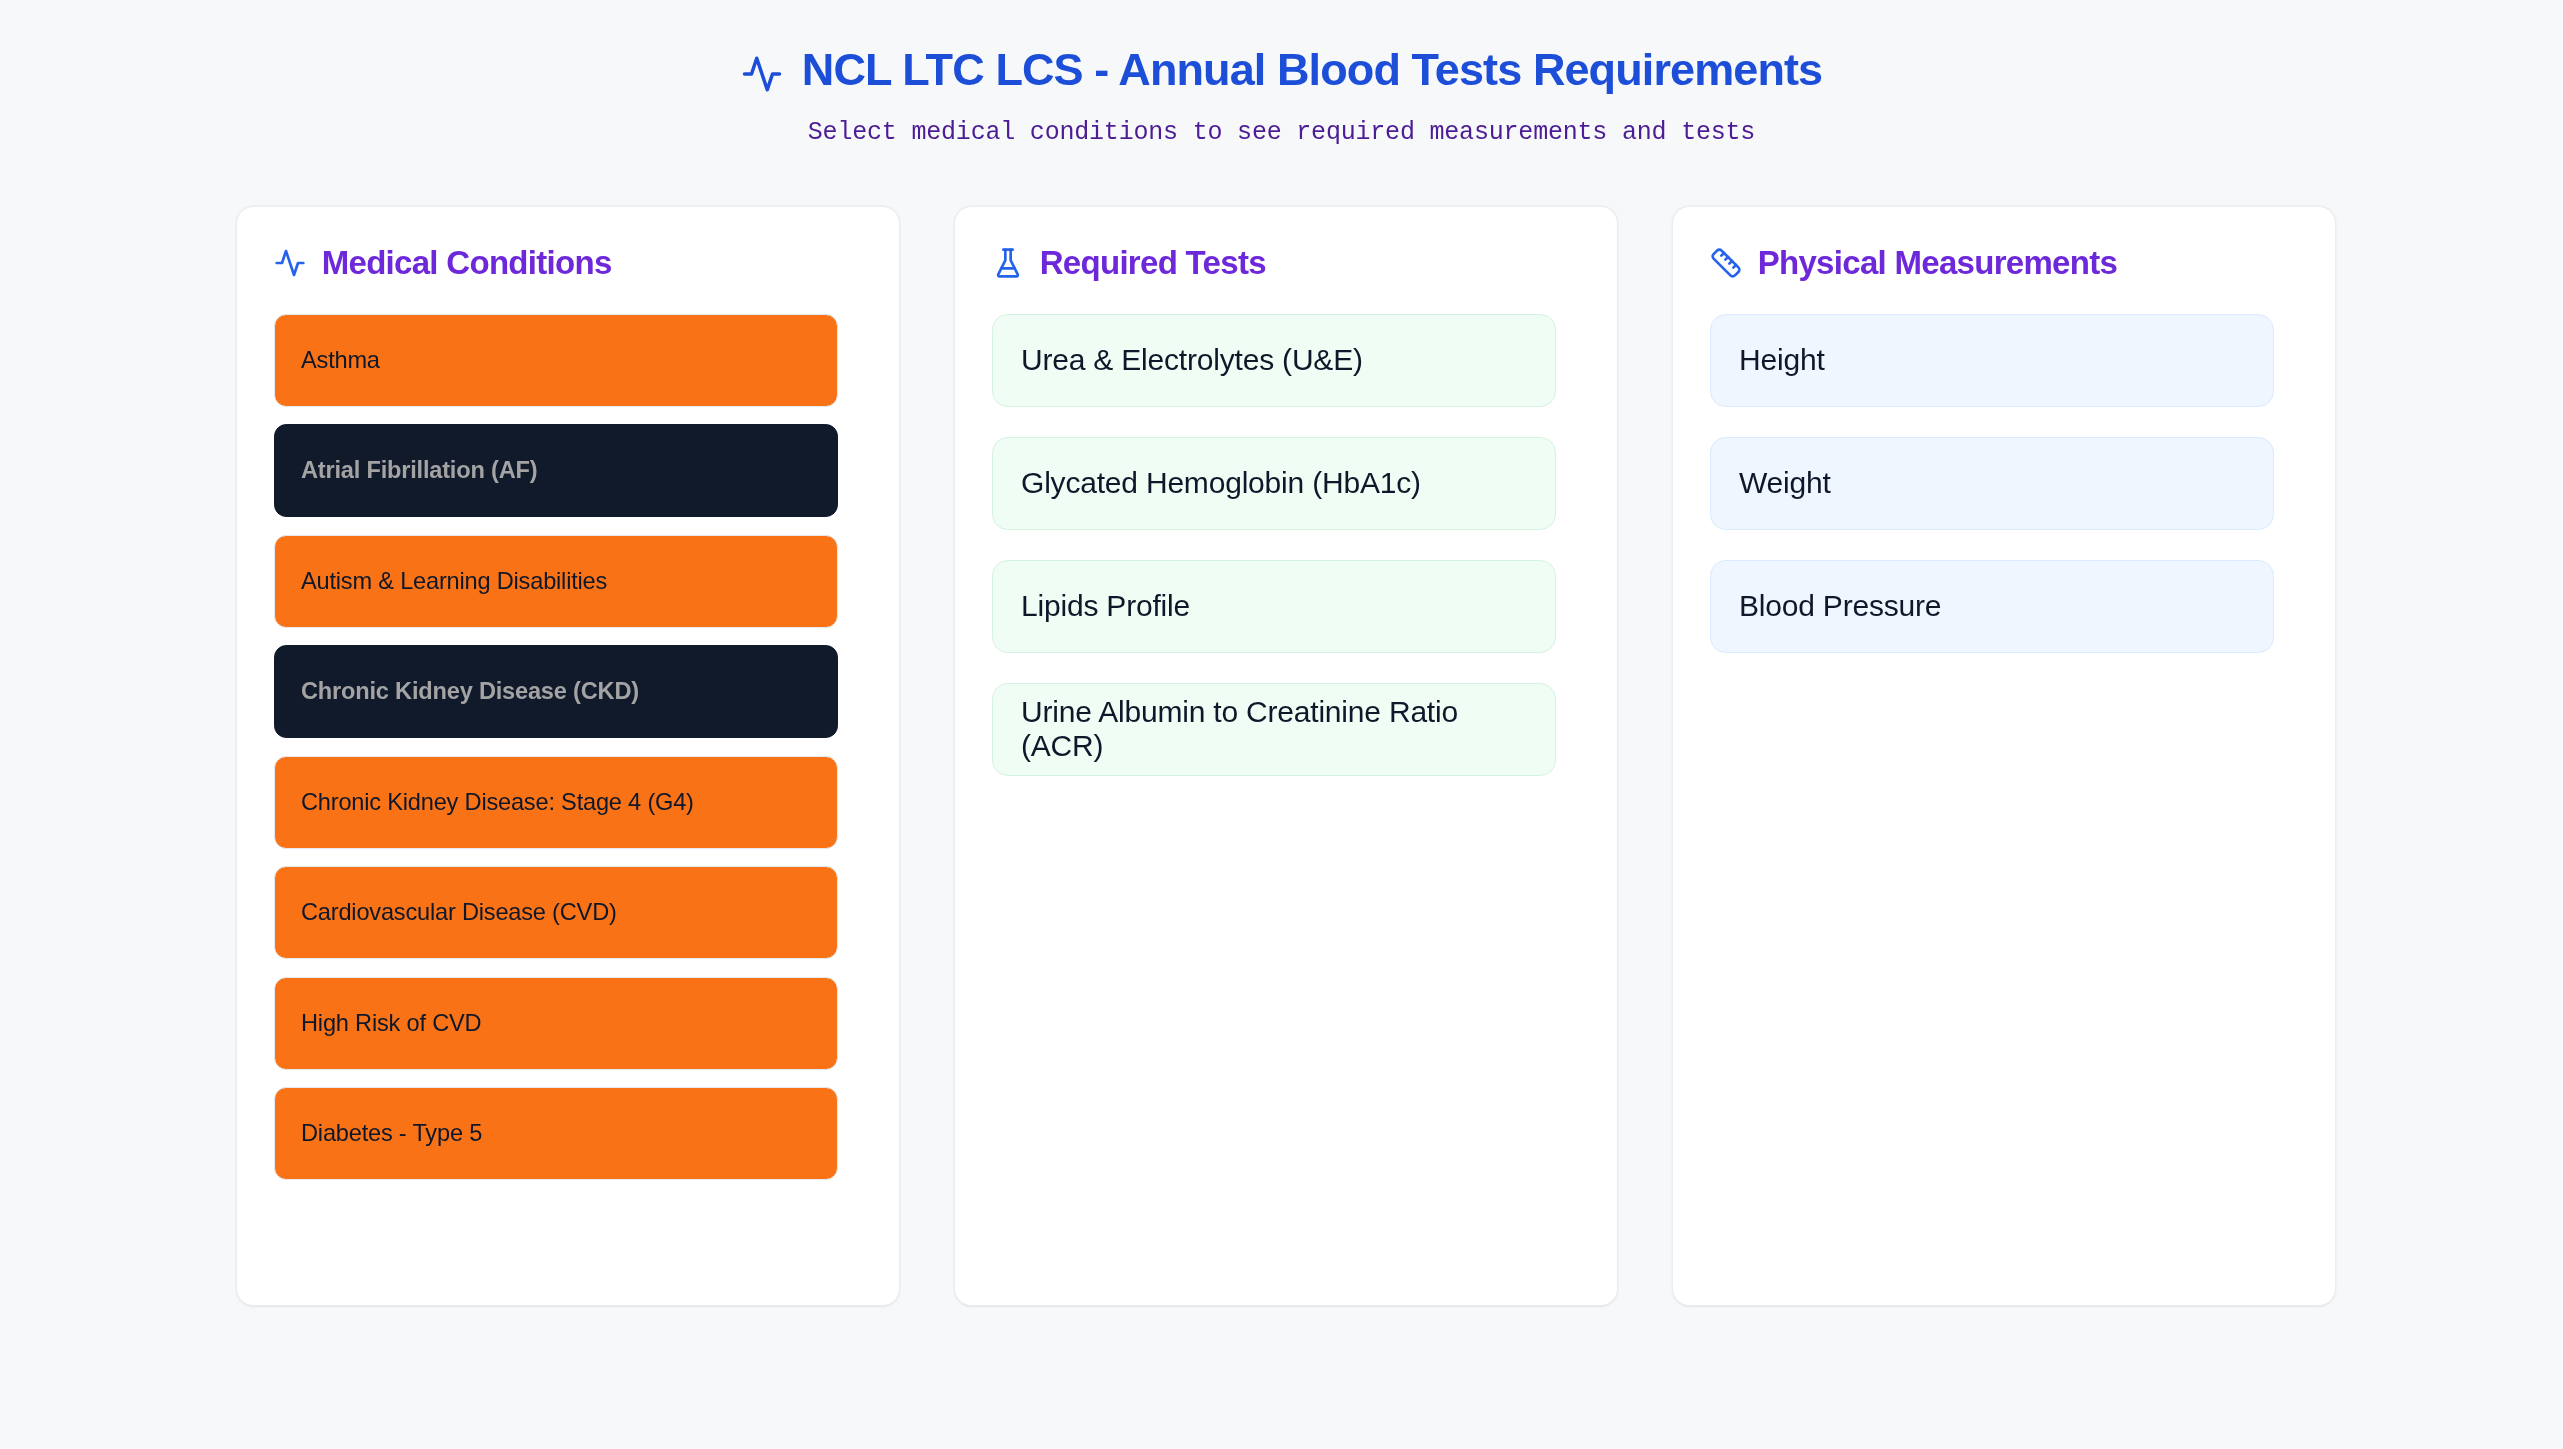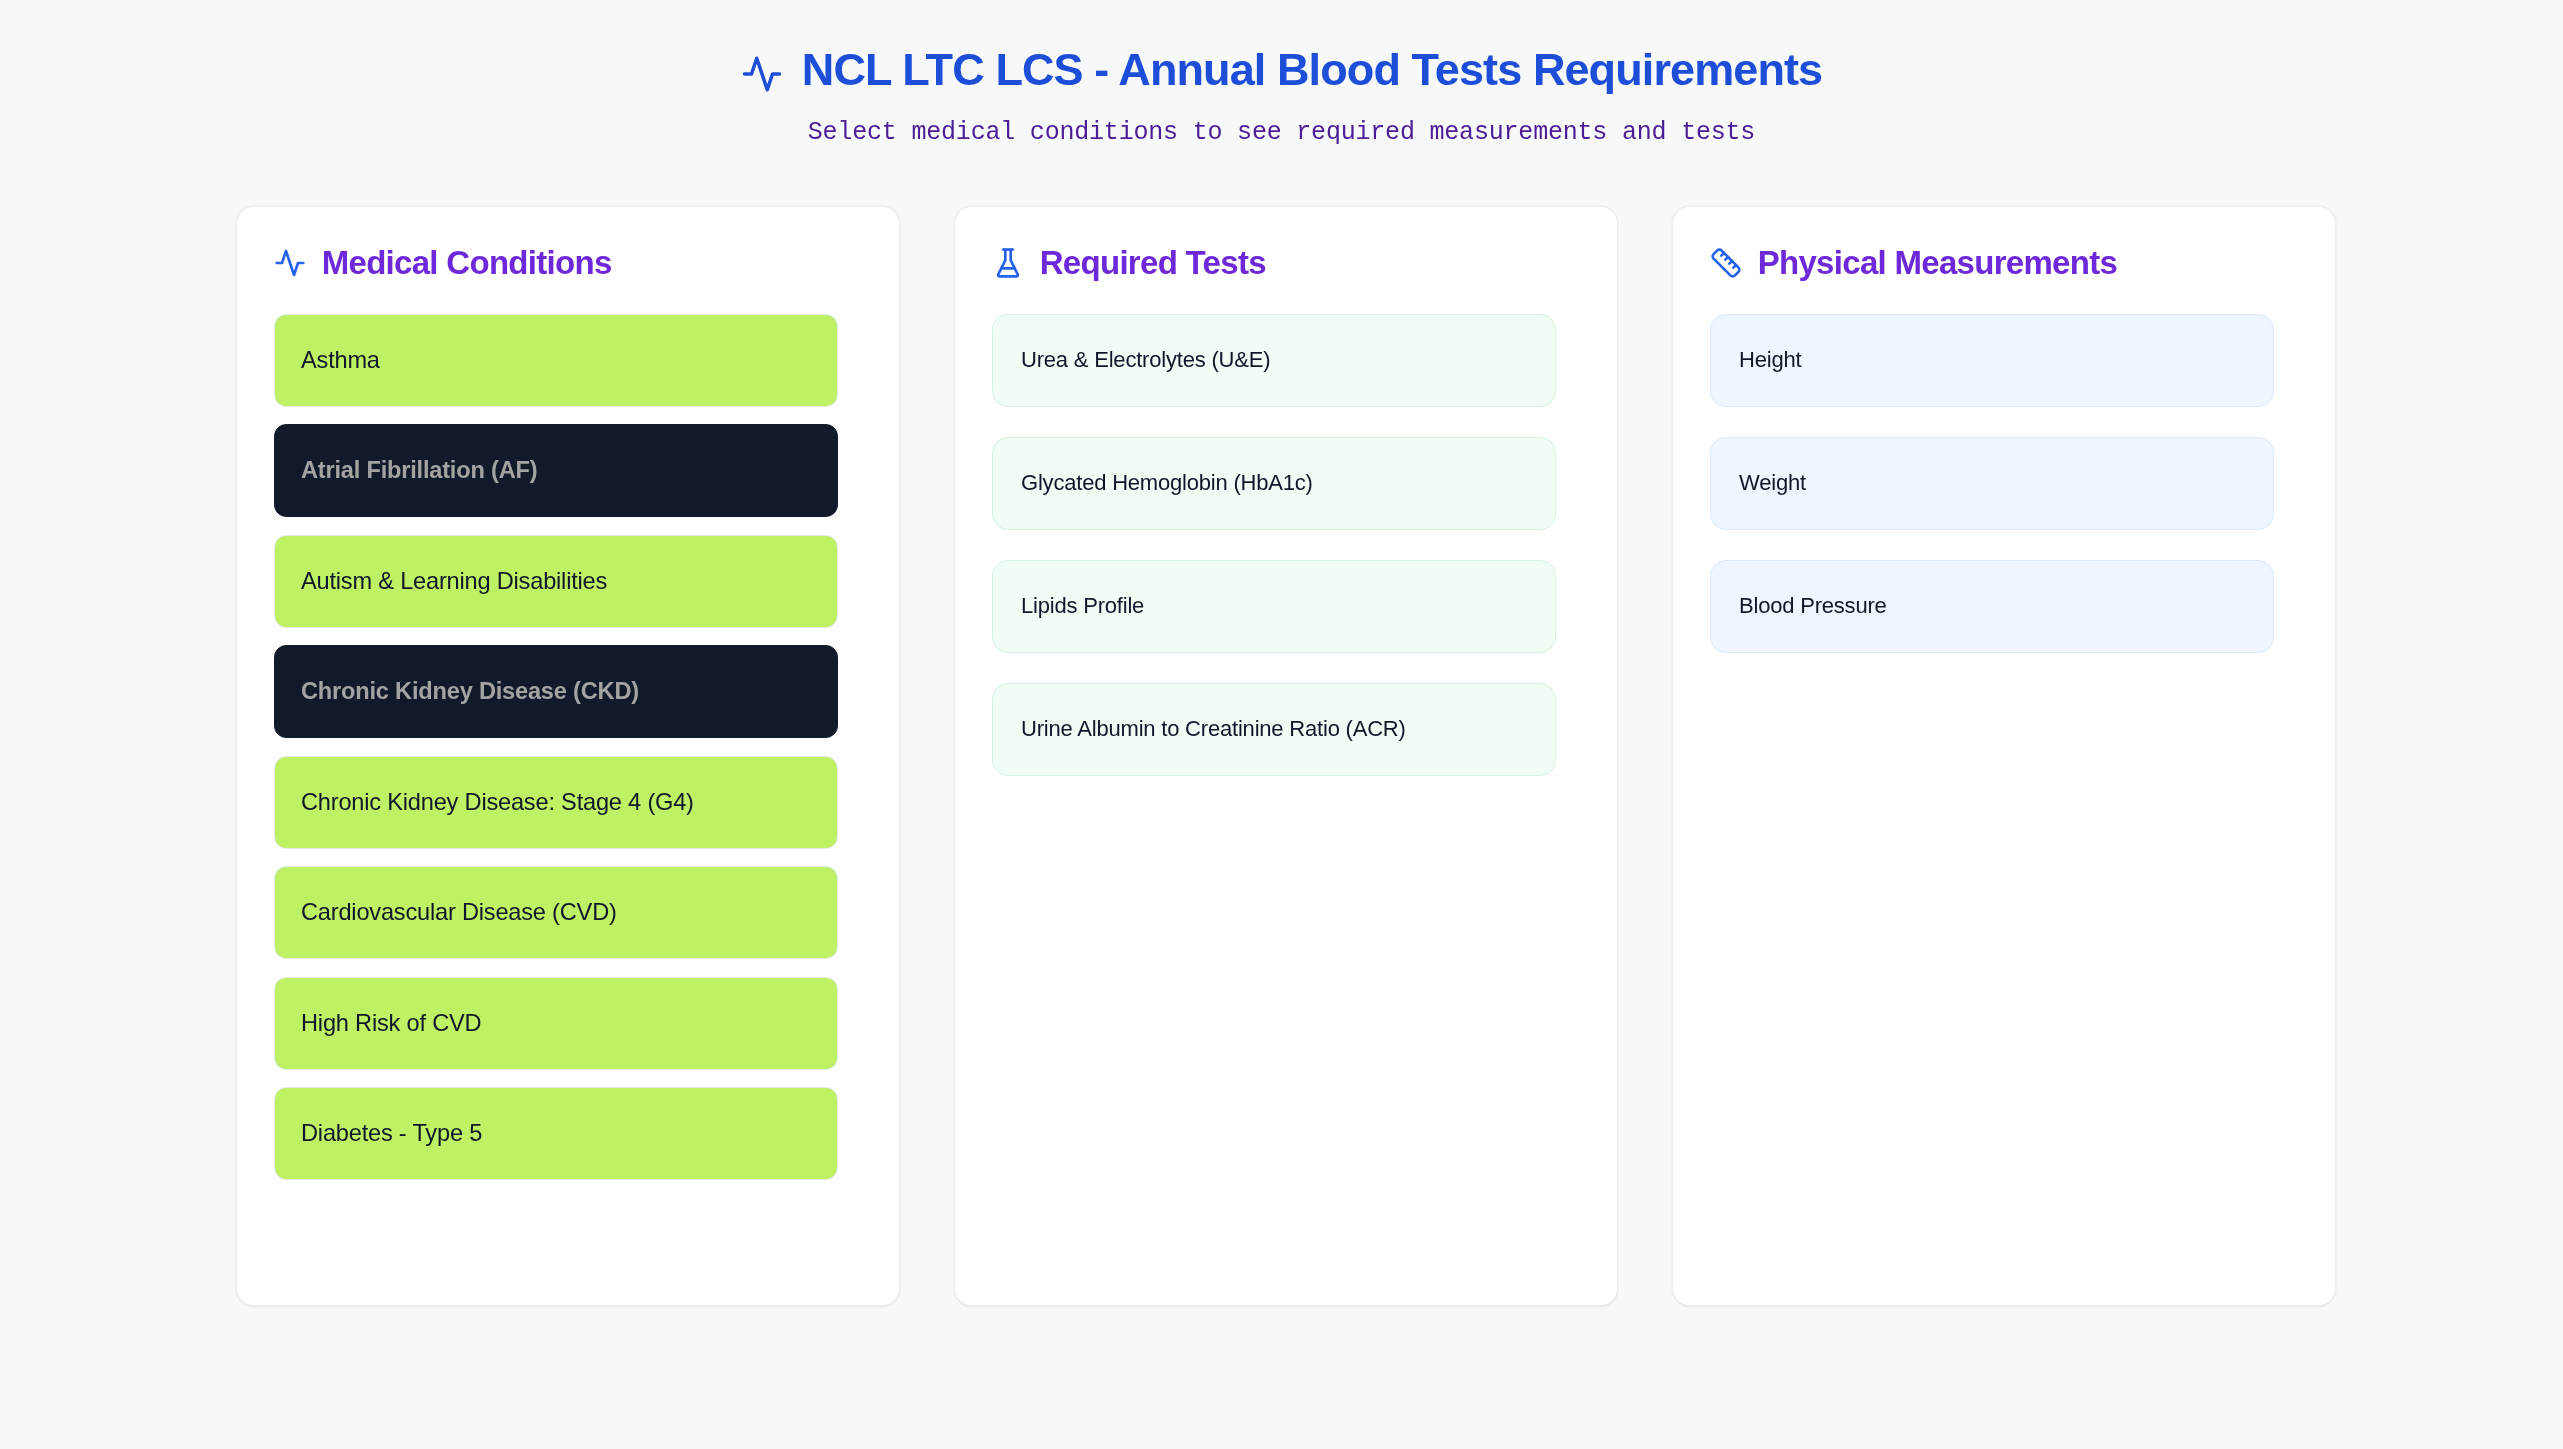--- a/index.html
+++ b/index.html
@@ -52,43 +52,42 @@
   .hicon { width: 32px; height: 32px; color: #2563eb; flex: 0 0 auto; }
 
   
   .list { display: flex; flex-direction: column; padding-right: 24.5px; }
 
   .cond-list { gap: 17.5px; height: 942px; overflow: hidden; }
   .cond-item {
     flex: 0 0 93px; min-height: 93px;
     display: flex; align-items: center;
     padding: 0 26px;
-    background: #bef264;
+    background: #f97316;
     border: 0.9px solid #e5eaf0;
     border-radius: 12.2px;
     font-family: inherit; font-size: 23.6px; font-weight: 500;
     letter-spacing: -0.2px; color: #0f172a; text-align: left;
     cursor: pointer;
   }
   .cond-item.selected {
     background: #101a2b;
     border-color: #101a2b;
     color: #a3a3a3;
     font-weight: 600;
   }
 
   .result-list { gap: 30px; }
   .result-item {
     flex: 0 0 93px; min-height: 93px;
     display: flex; align-items: center;
     padding: 0 28px;
     border-radius: 15.7px;
-    font-size: 22px; font-weight: 500; letter-spacing: -0.2px;
+    font-size: 30px; font-weight: 500; letter-spacing: -0.2px;
     color: #0f172a;
-    text-align: right;
   }
   .test-item { background: #f0fdf4; border: 0.9px solid #d5f2e1; }
   .meas-item { background: #eff6ff; border: 0.9px solid #dbeafe; }
 
   svg { display: block; }
 </style>
 </head>
 <body>
 
 <div class="page">

